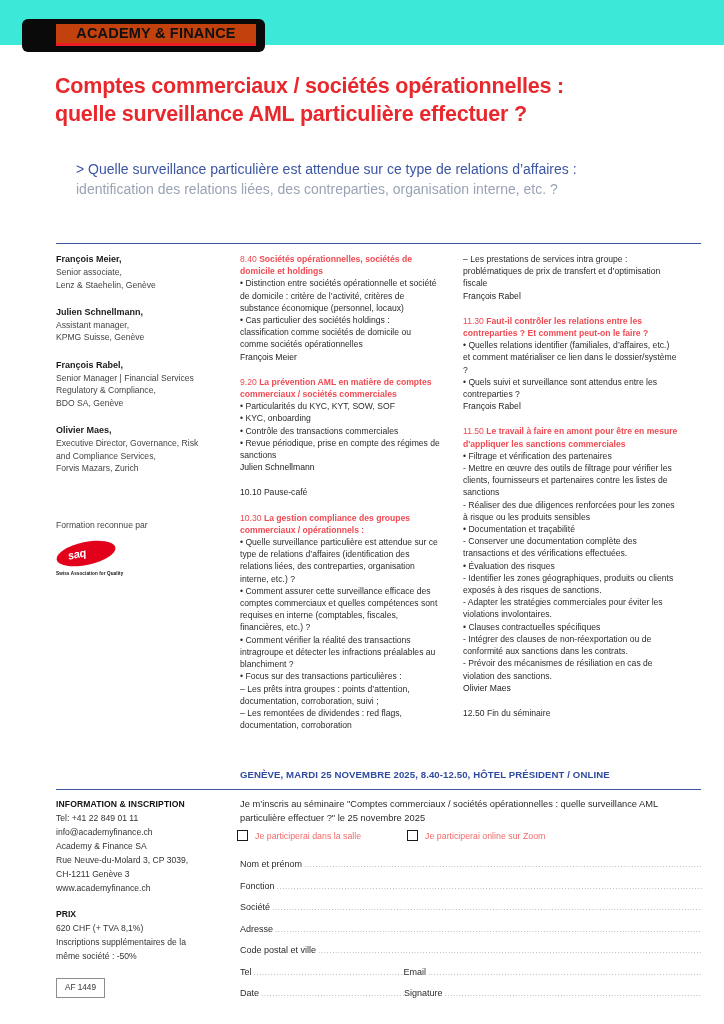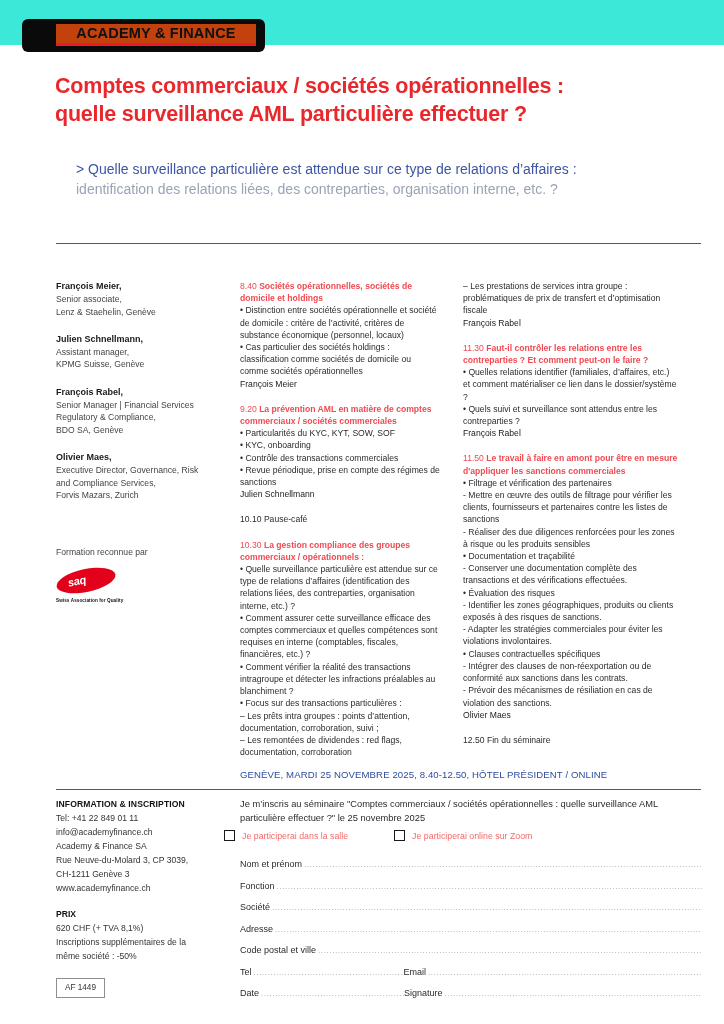--- a/index.html
+++ b/index.html
@@ -86,21 +86,20 @@
   .rule-top    { left: 56px; top: 243px;  width: 645px; }
   .rule-bottom { left: 56px; top: 789px;  width: 645px; }
 
   
   .col {
     position: absolute;
     top: 253px;
     font-size: 8.6px;
     line-height: 1.42;
     color: #2b2b2b;
-    margin-top: 27px;
   }
   .col-left  { left: 56px;  width: 172px; }
   .col-mid   { left: 240px; width: 200px; }
   .col-right { left: 463px; width: 215px; }
 
   
   .speaker { margin-bottom: 15px; }
   .speaker-name {
     font-weight: bold;
     font-size: 9px;
@@ -190,35 +189,35 @@
     color: #1a1a1a;
     line-height: 1.42;
   }
 
   
   .geneve-line {
     position: absolute;
     left: 240px; top: 769px;
     width: 470px;
     font-size: 9.6px;
-    font-weight: normal;
+    font-weight: bold;
     color: #2e4ba0;
     letter-spacing: 0.1px;
   }
   .reg-intro {
     position: absolute;
     left: 240px; top: 797px;
     width: 462px;
     font-size: 9.3px;
     line-height: 1.55;
     color: #2b2b2b;
   }
   .checkbox-row {
     position: absolute;
-    left: 224px; top: 830px;
+    left: 237px; top: 830px;
     width: 462px;
     display: flex;
     align-items: center;
     font-size: 8.8px;
     color: #f26a6a;
   }
   .cbox {
     display: inline-block;
     width: 9px; height: 9px;
     border: 1.3px solid #1a1a1a;

